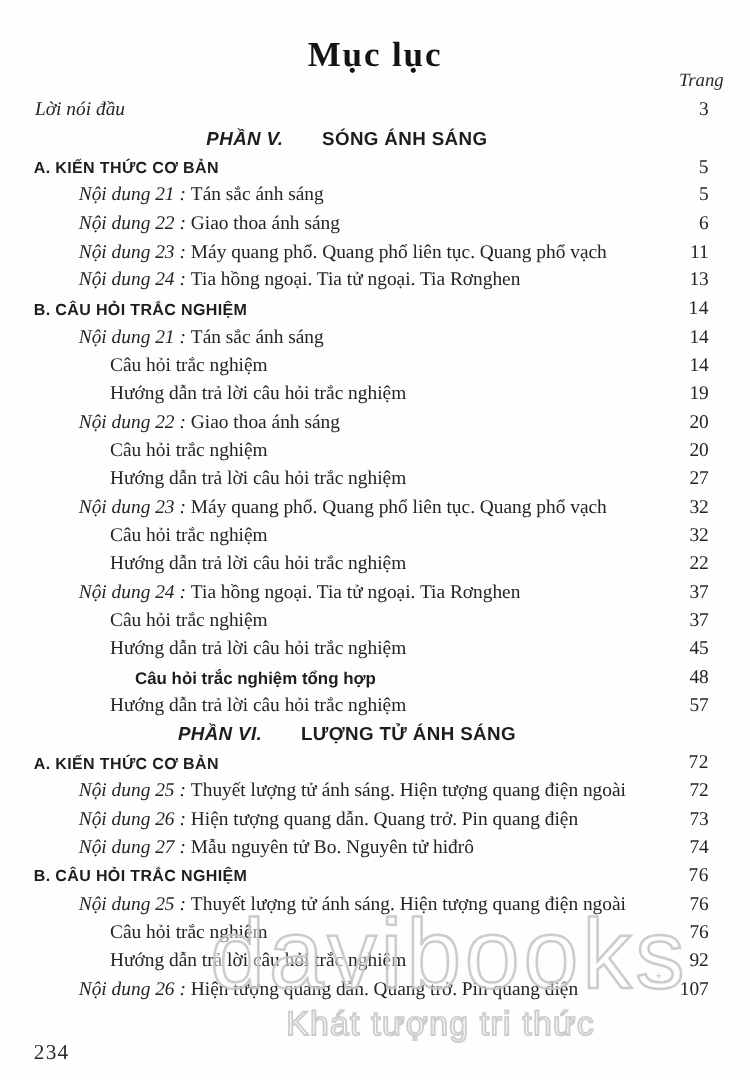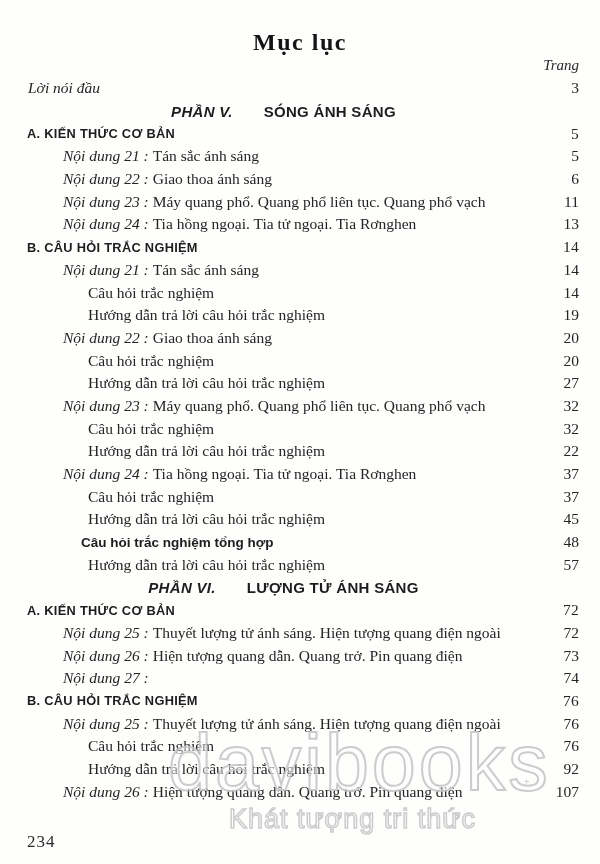--- a/index.html
+++ b/index.html
@@ -6,29 +6,29 @@
   body{
     width:600px;height:864px;background:#ffffff;
     font-family:"Liberation Serif", serif;
   }
   .page{
     position:relative;width:600px;height:864px;background:#fefefdff;
     background:#fefefd;color:#1f1f1f;overflow:hidden;
   }
   .page-title{
     position:absolute;top:29px;left:0;right:0;margin:0;
-    text-align:center;font-size:24px;font-weight:bold;letter-spacing:1.5px;
+    text-align:center;font-size:28px;font-weight:bold;letter-spacing:1.5px;
     color:#141414;
   }
   .trang{
     position:absolute;top:57px;right:21px;
     font-style:italic;font-size:15px;color:#2a2a2a;
   }
   .toc{
-    position:absolute;top:77px;left:0;right:0;
+    position:absolute;top:77px;left:0;right:12px;
   }
   .row{
     height:22.7px;display:flex;align-items:center;
     padding-right:21px;font-size:15.5px;color:#242424;
     white-space:nowrap;
   }
   .row .fill{flex:1;}
   .row .pg{
     font-family:"Liberation Serif", serif;font-size:15.5px;
     font-weight:normal;font-style:normal;color:#242424;
@@ -42,21 +42,21 @@
   .row.part .it{font-style:italic;margin-right:9px;}
   .row.section{
     padding-left:27px;
     font-family:"Liberation Sans", sans-serif;font-size:12.8px;font-weight:bold;
     letter-spacing:0.3px;color:#1d1d1d;
   }
   .row.noidung{padding-left:63px;}
   .row.noidung .it{font-style:italic;margin-right:4px;}
   .row.sub{padding-left:88px;}
   .row.subbold{
-    padding-left:81px;
+    padding-left:108px;
     font-family:"Liberation Sans", sans-serif;font-size:13.5px;font-weight:bold;
     color:#1d1d1d;
     gap:25px;
   }
   .wm-brand{
     position:absolute;left:168px;top:723px;line-height:1;
     font-family:"Liberation Sans", sans-serif;font-size:79px;letter-spacing:3px;
     color:rgba(255,255,255,0.45);
     -webkit-text-stroke:2px rgba(195,195,195,0.85);
     pointer-events:none;
@@ -219,20 +219,21 @@
         <span class="pg">72</span>
       </div>
       <div class="row noidung">
         <span class="it">Nội dung 26 :</span>
         <span class="tx">Hiện tượng quang dẫn. Quang trở. Pin quang điện</span>
         <span class="fill"></span>
         <span class="pg">73</span>
       </div>
       <div class="row noidung">
         <span class="it">Nội dung 27 :</span>
+        <span class="tx">Mẫu nguyên tử Bo. Nguyên tử hiđrô</span>
         <span class="fill"></span>
         <span class="pg">74</span>
       </div>
       <div class="row section">
         <span class="tx">B. CÂU HỎI TRẮC NGHIỆM</span>
         <span class="fill"></span>
         <span class="pg">76</span>
       </div>
       <div class="row noidung">
         <span class="it">Nội dung 25 :</span>

